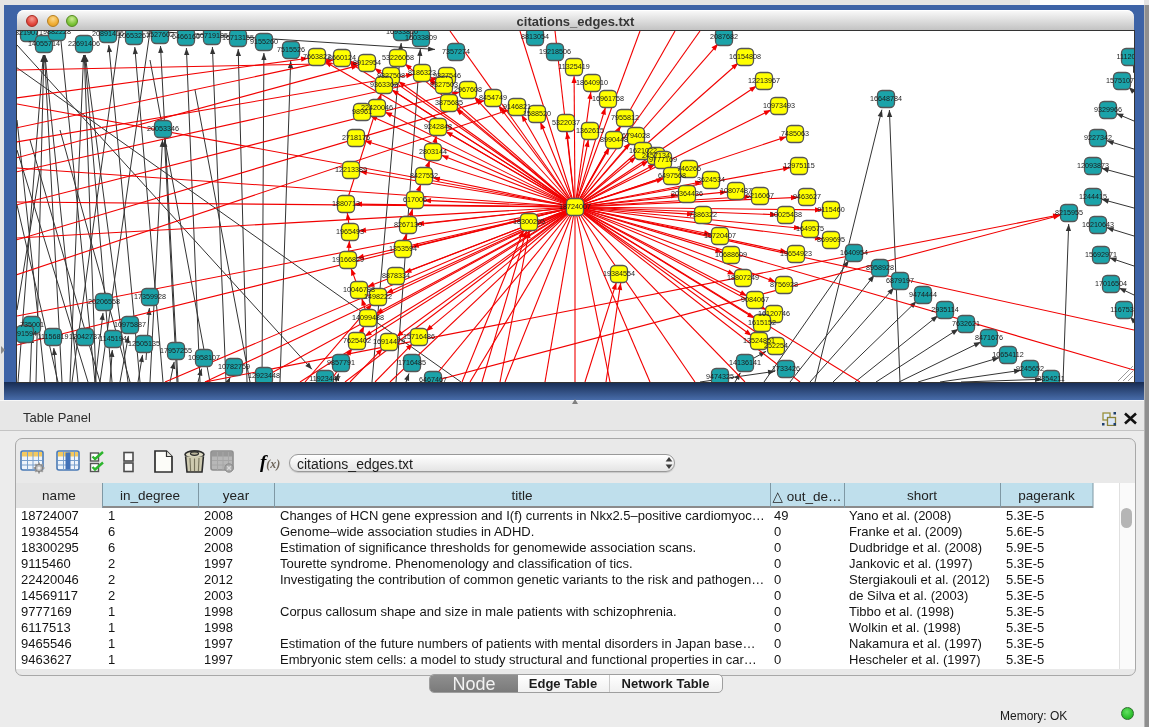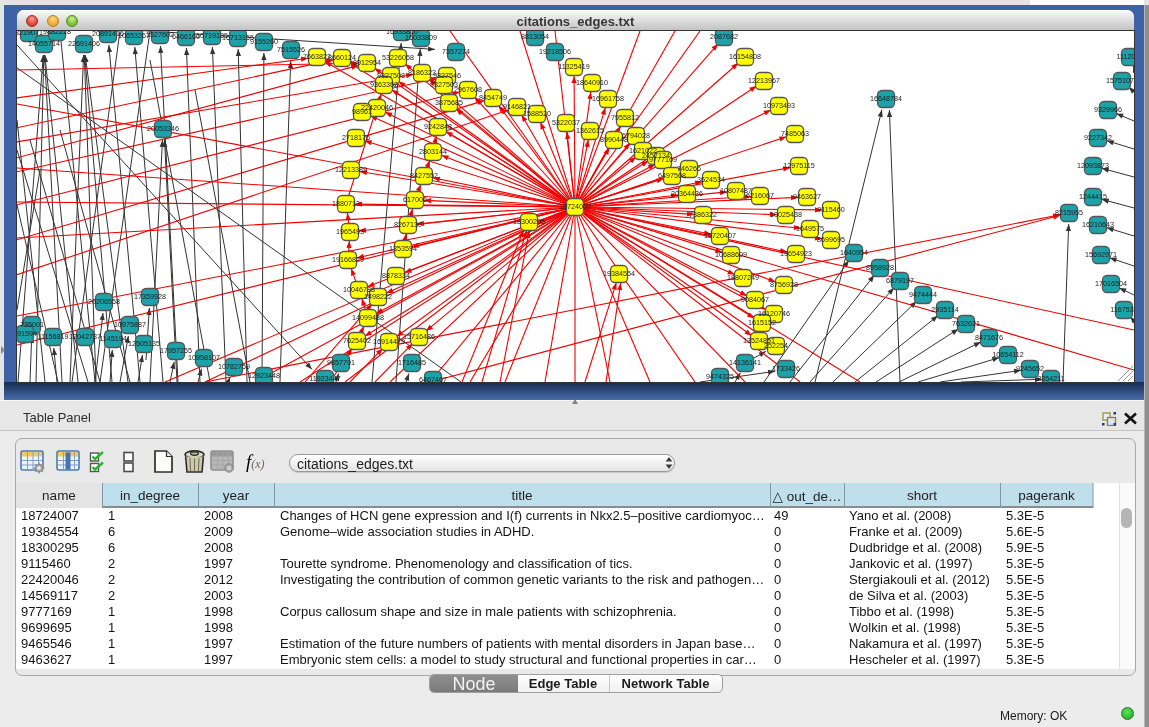--- a/index.html
+++ b/index.html
@@ -765,21 +765,21 @@
     <rect x="1" y="1" width="22" height="19" rx="2" fill="#b7b7b7" stroke="#8e8e8e" stroke-width="1.6"></rect>
     <rect x="2" y="2" width="20" height="4.5" fill="#999999"></rect>
     <line x1="7.5" y1="2" x2="7.5" y2="20" stroke="#a6a6a6" stroke-width="1"></line>
     <line x1="13" y1="2" x2="13" y2="20" stroke="#a6a6a6" stroke-width="1"></line>
     <line x1="18.5" y1="2" x2="18.5" y2="20" stroke="#a6a6a6" stroke-width="1"></line>
     <line x1="2" y1="10.5" x2="22" y2="10.5" stroke="#a6a6a6" stroke-width="1"></line>
     <line x1="2" y1="15" x2="22" y2="15" stroke="#a6a6a6" stroke-width="1"></line>
     <circle cx="19" cy="18" r="4.2" fill="#a8a8a8" stroke="#8a8a8a"></circle>
     <path d="M17.2 16.2 L20.8 19.8 M20.8 16.2 L17.2 19.8" stroke="#d8d8d8" stroke-width="1.4"></path>
   </svg>
-<div style="position:absolute;left:246px;top:451px;font-family:'Liberation Serif',serif;font-style:italic;font-weight:normal;color:#000;font-size:19px">f<span style="font-size:12px;color:#6e655a">(x)</span></div>
+<div style="position:absolute;left:260px;top:451px;font-family:'Liberation Serif',serif;font-style:italic;font-weight:bold;color:#000;font-size:19px">f<span style="font-size:12px;color:#6e655a">(x)</span></div>
 
 <div style="position:absolute;left:289px;top:454px;width:386px;height:18px;border:1px solid #999;
   border-radius:9px;background:linear-gradient(#ffffff,#e4e4e4);box-shadow:0 1px 1px rgba(0,0,0,.15)"></div>
 <div style="position:absolute;left:297px;top:456px;font-size:14px;color:#1d1d1d">citations_edges.txt</div>
 <svg style="position:absolute;left:663px;top:456px" width="12" height="14">
  <path d="M6 1 L9.4 5.4 L2.6 5.4 Z" fill="#3c3c3c"></path>
  <path d="M6 13 L9.4 8.6 L2.6 8.6 Z" fill="#3c3c3c"></path>
 </svg>
 
 <div style="position:absolute;left:16px;top:483px;width:1119px;height:186px;background:#fff;overflow:hidden"></div>
@@ -824,20 +824,21 @@
         <span style="left:204px">2009</span>
         <span style="left:280px;width:486px">Genome–wide association studies in ADHD.</span>
         <span style="left:774px">0</span>
         <span style="left:849px">Franke et al. (2009)</span>
         <span style="left:1006px">5.6E-5</span>
       </div>
       <div class="tr" style="top:540px">
         <span style="left:21px">18300295</span>
         <span style="left:108px">6</span>
         <span style="left:204px">2008</span>
+        <span style="left:280px;width:486px">Estimation of significance thresholds for genomewide association scans.</span>
         <span style="left:774px">0</span>
         <span style="left:849px">Dudbridge et al. (2008)</span>
         <span style="left:1006px">5.9E-5</span>
       </div>
       <div class="tr" style="top:556px">
         <span style="left:21px">9115460</span>
         <span style="left:108px">2</span>
         <span style="left:204px">1997</span>
         <span style="left:280px;width:486px">Tourette syndrome. Phenomenology and classification of tics.</span>
         <span style="left:774px">0</span>
@@ -864,21 +865,21 @@
       <div class="tr" style="top:604px">
         <span style="left:21px">9777169</span>
         <span style="left:108px">1</span>
         <span style="left:204px">1998</span>
         <span style="left:280px;width:486px">Corpus callosum shape and size in male patients with schizophrenia.</span>
         <span style="left:774px">0</span>
         <span style="left:849px">Tibbo et al. (1998)</span>
         <span style="left:1006px">5.3E-5</span>
       </div>
       <div class="tr" style="top:620px">
-        <span style="left:21px">9699695</span>
+        <span style="left:21px">6117513</span>
         <span style="left:108px">1</span>
         <span style="left:204px">1998</span>
         <span style="left:774px">0</span>
         <span style="left:849px">Wolkin et al. (1998)</span>
         <span style="left:1006px">5.3E-5</span>
       </div>
       <div class="tr" style="top:636px">
         <span style="left:21px">9465546</span>
         <span style="left:108px">1</span>
         <span style="left:204px">1997</span>

